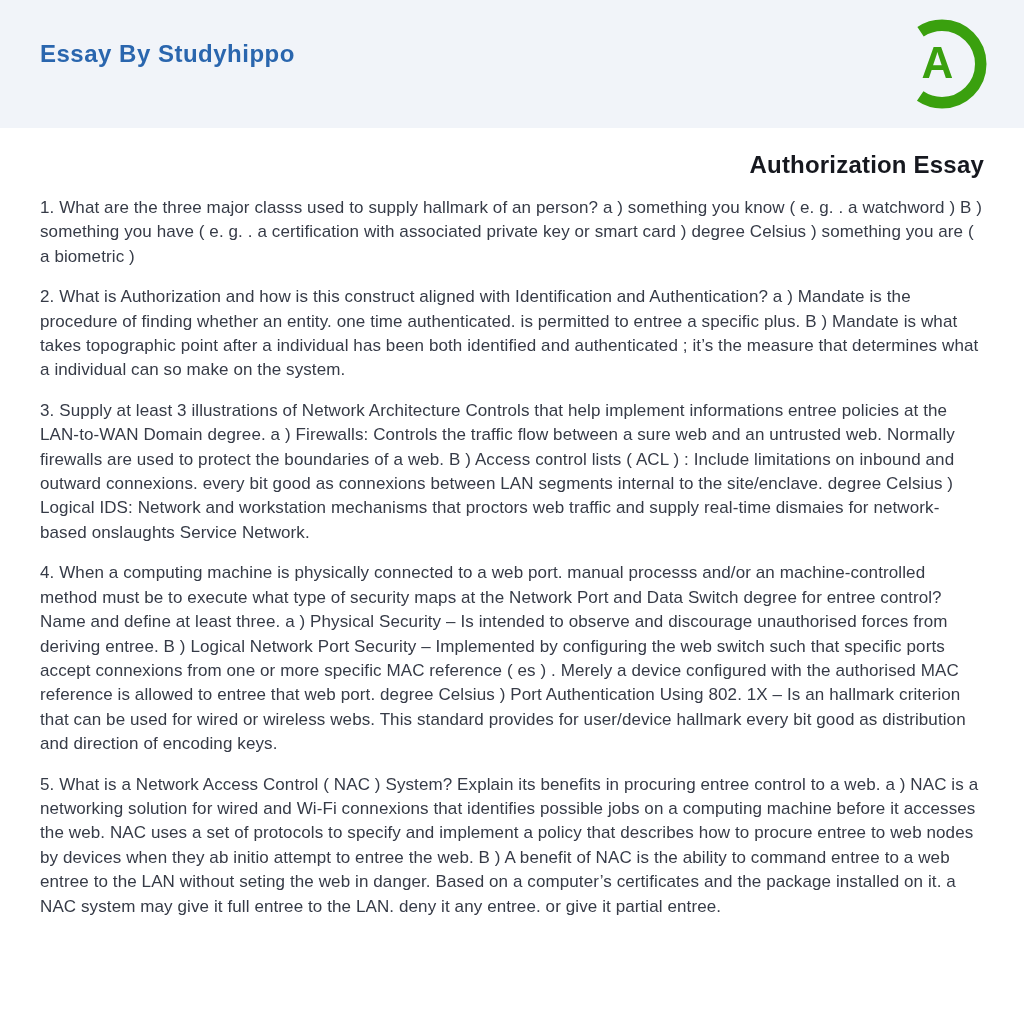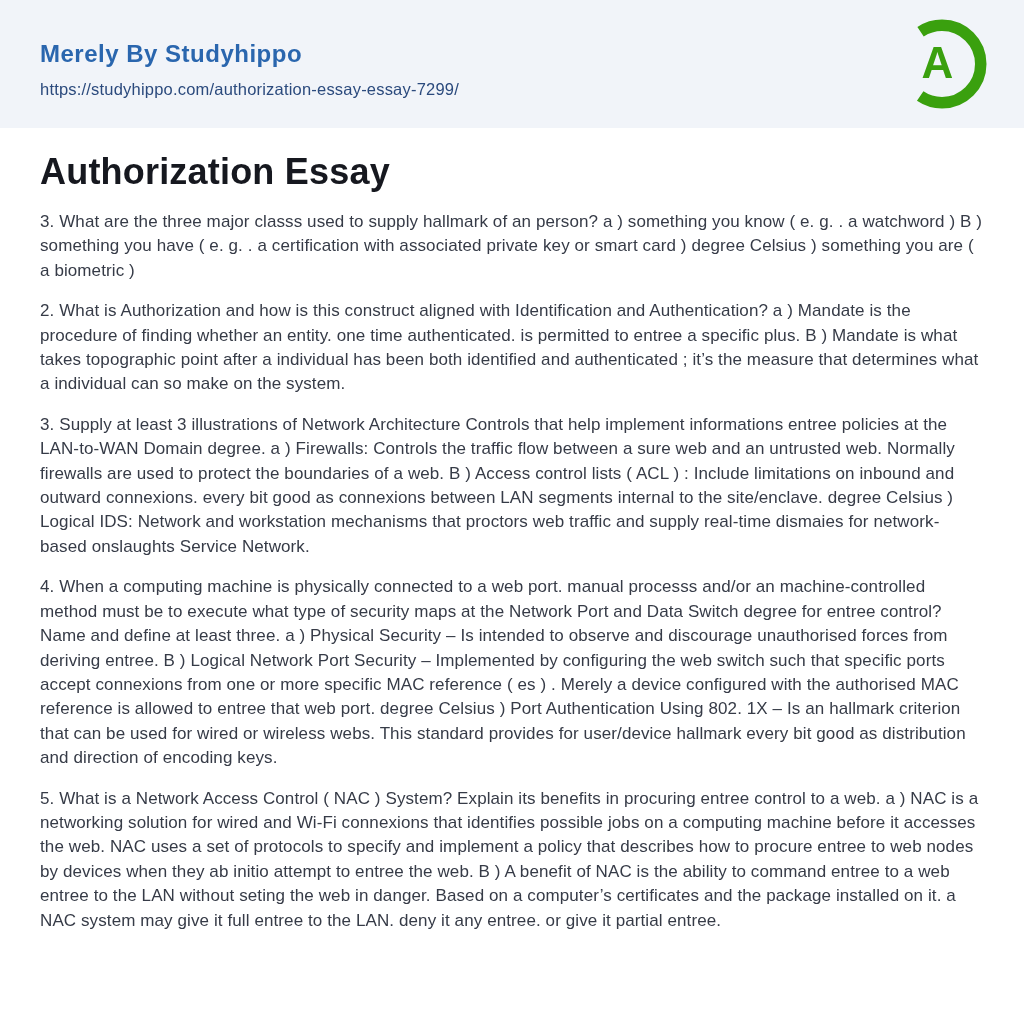--- a/index.html
+++ b/index.html
@@ -51,50 +51,50 @@
     fill: var(--logo-green, #3aa00e);
     font-family: "Liberation Sans", sans-serif;
     font-size: 44px;
     font-weight: 600;
   }
   .content {
     padding: 0 40px;
   }
   .essay-title {
     margin: 23px 0 17px 0;
-    font-size: 36px;
+    font-size: 24px;
     font-weight: 800;
     letter-spacing: 0.2px;
     color: var(--heading-dark, #16181f);
+    text-align: right;
   }
   .para {
     margin: 0 0 16px 0;
     max-width: 946px;
     font-size: 17px;
     line-height: 24.4px;
     letter-spacing: 0.1px;
     color: var(--body-text, #363b47);
   }
 </style>
 </head>
 <body>
 
 <header class="header">
-  <h2 class="site-title">Merely By Studyhippo</h2>
-  <a class="essay-url" href="#">https://studyhippo.com/authorization-essay-essay-7299/</a>
+  <h2 class="site-title">Essay By Studyhippo</h2>
   <div class="logo-wrap">
     <svg width="96" height="104" viewBox="0 0 96 104">
       <circle class="logo-ring" cx="48" cy="52" r="38.75"></circle>
       <text class="logo-letter" x="43.5" y="65.5" text-anchor="middle">A</text>
     </svg>
   </div>
 </header>
 
 <main class="content">
   <h1 class="essay-title">Authorization Essay</h1>
   <div>
-      <p class="para">3. What are the three major classs used to supply hallmark of an person? a ) something you know ( e. g. . a watchword ) B ) something you have ( e. g. . a certification with associated private key or smart card ) degree Celsius ) something you are ( a biometric )</p>
+      <p class="para">1. What are the three major classs used to supply hallmark of an person? a ) something you know ( e. g. . a watchword ) B ) something you have ( e. g. . a certification with associated private key or smart card ) degree Celsius ) something you are ( a biometric )</p>
       <p class="para">2. What is Authorization and how is this construct aligned with Identification and Authentication? a ) Mandate is the procedure of finding whether an entity. one time authenticated. is permitted to entree a specific plus. B ) Mandate is what takes topographic point after a individual has been both identified and authenticated ; it’s the measure that determines what a individual can so make on the system.</p>
       <p class="para">3. Supply at least 3 illustrations of Network Architecture Controls that help implement informations entree policies at the LAN-to-WAN Domain degree. a ) Firewalls: Controls the traffic flow between a sure web and an untrusted web. Normally firewalls are used to protect the boundaries of a web. B ) Access control lists ( ACL ) : Include limitations on inbound and outward connexions. every bit good as connexions between LAN segments internal to the site/enclave. degree Celsius ) Logical IDS: Network and workstation mechanisms that proctors web traffic and supply real-time dismaies for network-based onslaughts Service Network.</p>
       <p class="para">4. When a computing machine is physically connected to a web port. manual processs and/or an machine-controlled method must be to execute what type of security maps at the Network Port and Data Switch degree for entree control? Name and define at least three. a ) Physical Security – Is intended to observe and discourage unauthorised forces from deriving entree. B ) Logical Network Port Security – Implemented by configuring the web switch such that specific ports accept connexions from one or more specific MAC reference ( es ) . Merely a device configured with the authorised MAC reference is allowed to entree that web port. degree Celsius ) Port Authentication Using 802. 1X – Is an hallmark criterion that can be used for wired or wireless webs. This standard provides for user/device hallmark every bit good as distribution and direction of encoding keys.</p>
       <p class="para">5. What is a Network Access Control ( NAC ) System? Explain its benefits in procuring entree control to a web. a ) NAC is a networking solution for wired and Wi-Fi connexions that identifies possible jobs on a computing machine before it accesses the web. NAC uses a set of protocols to specify and implement a policy that describes how to procure entree to web nodes by devices when they ab initio attempt to entree the web. B ) A benefit of NAC is the ability to command entree to a web entree to the LAN without seting the web in danger. Based on a computer’s certificates and the package installed on it. a NAC system may give it full entree to the LAN. deny it any entree. or give it partial entree.</p>
     </div>
 </main>
 
 </body></html>

